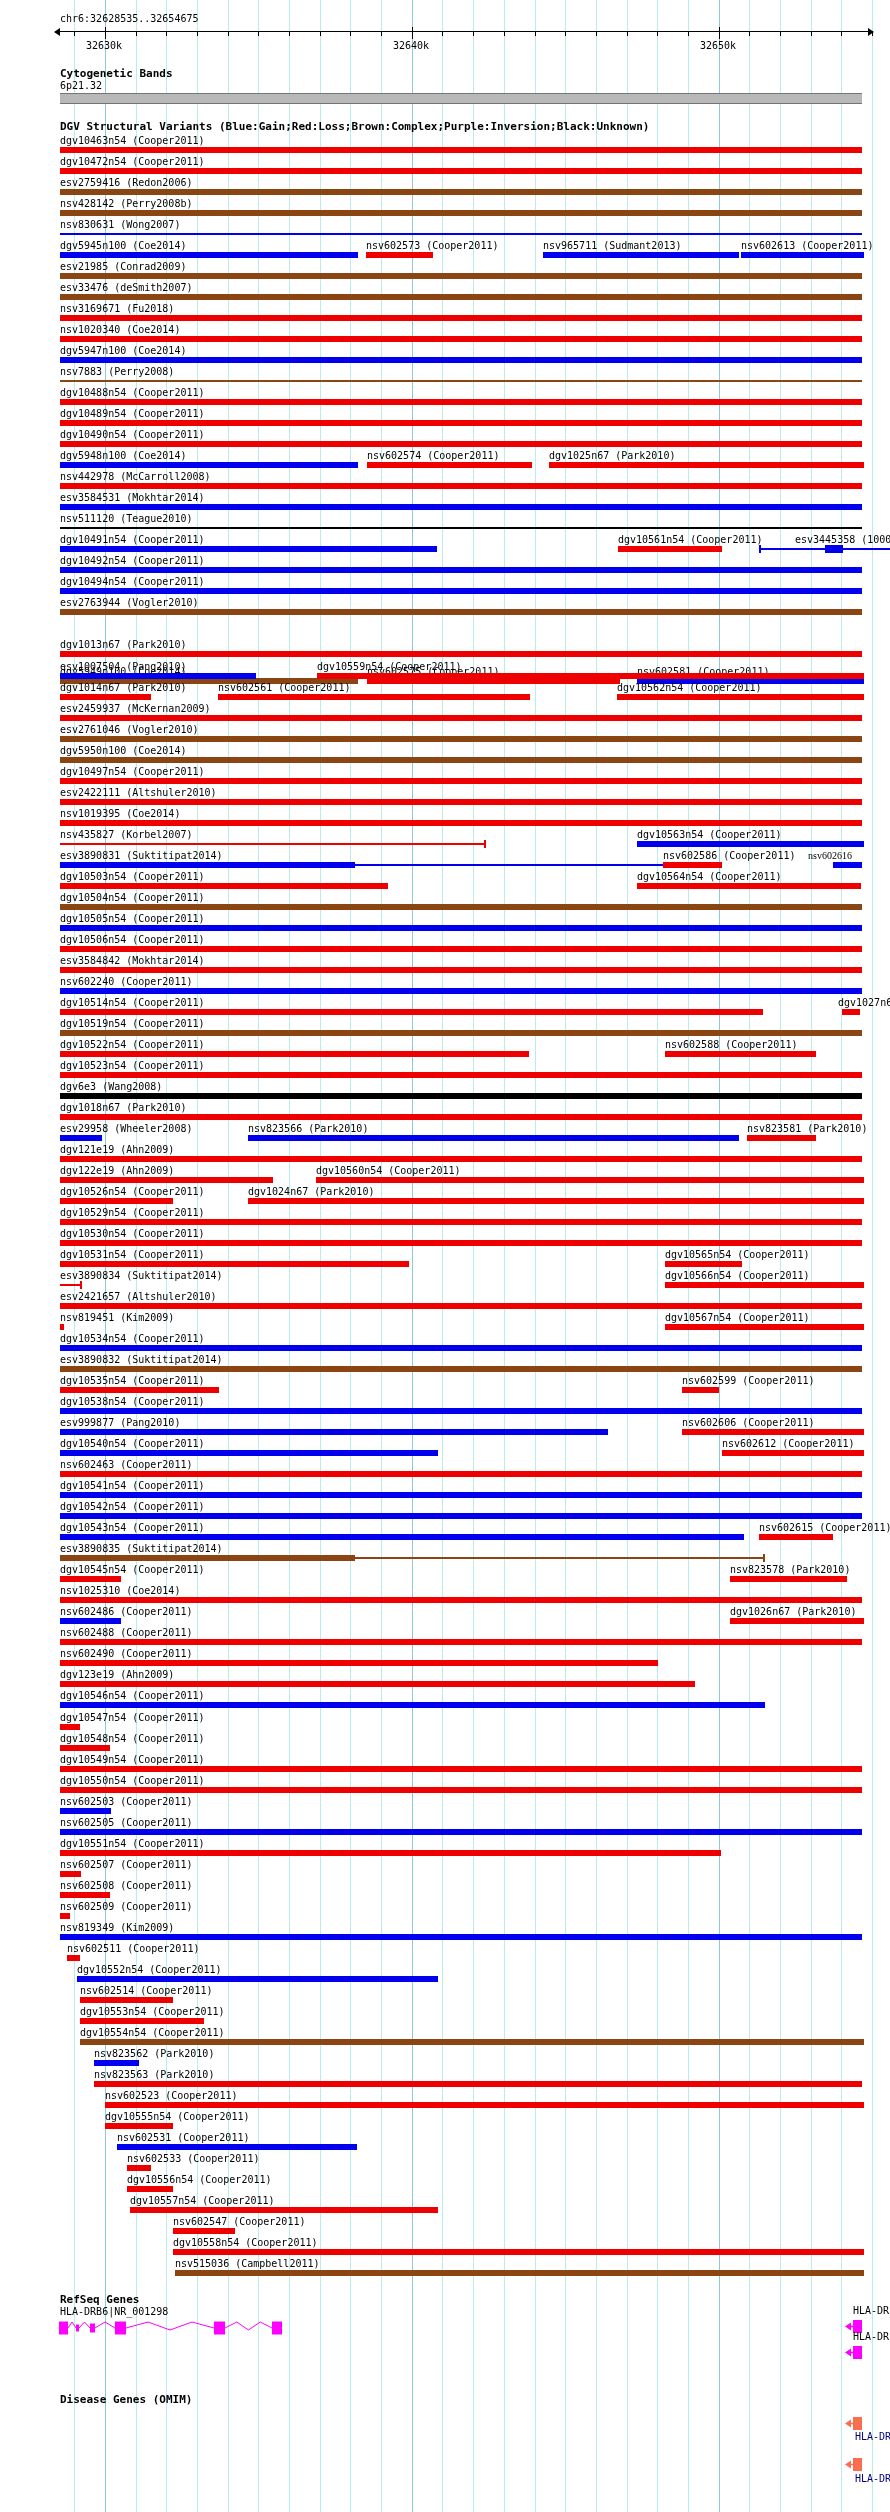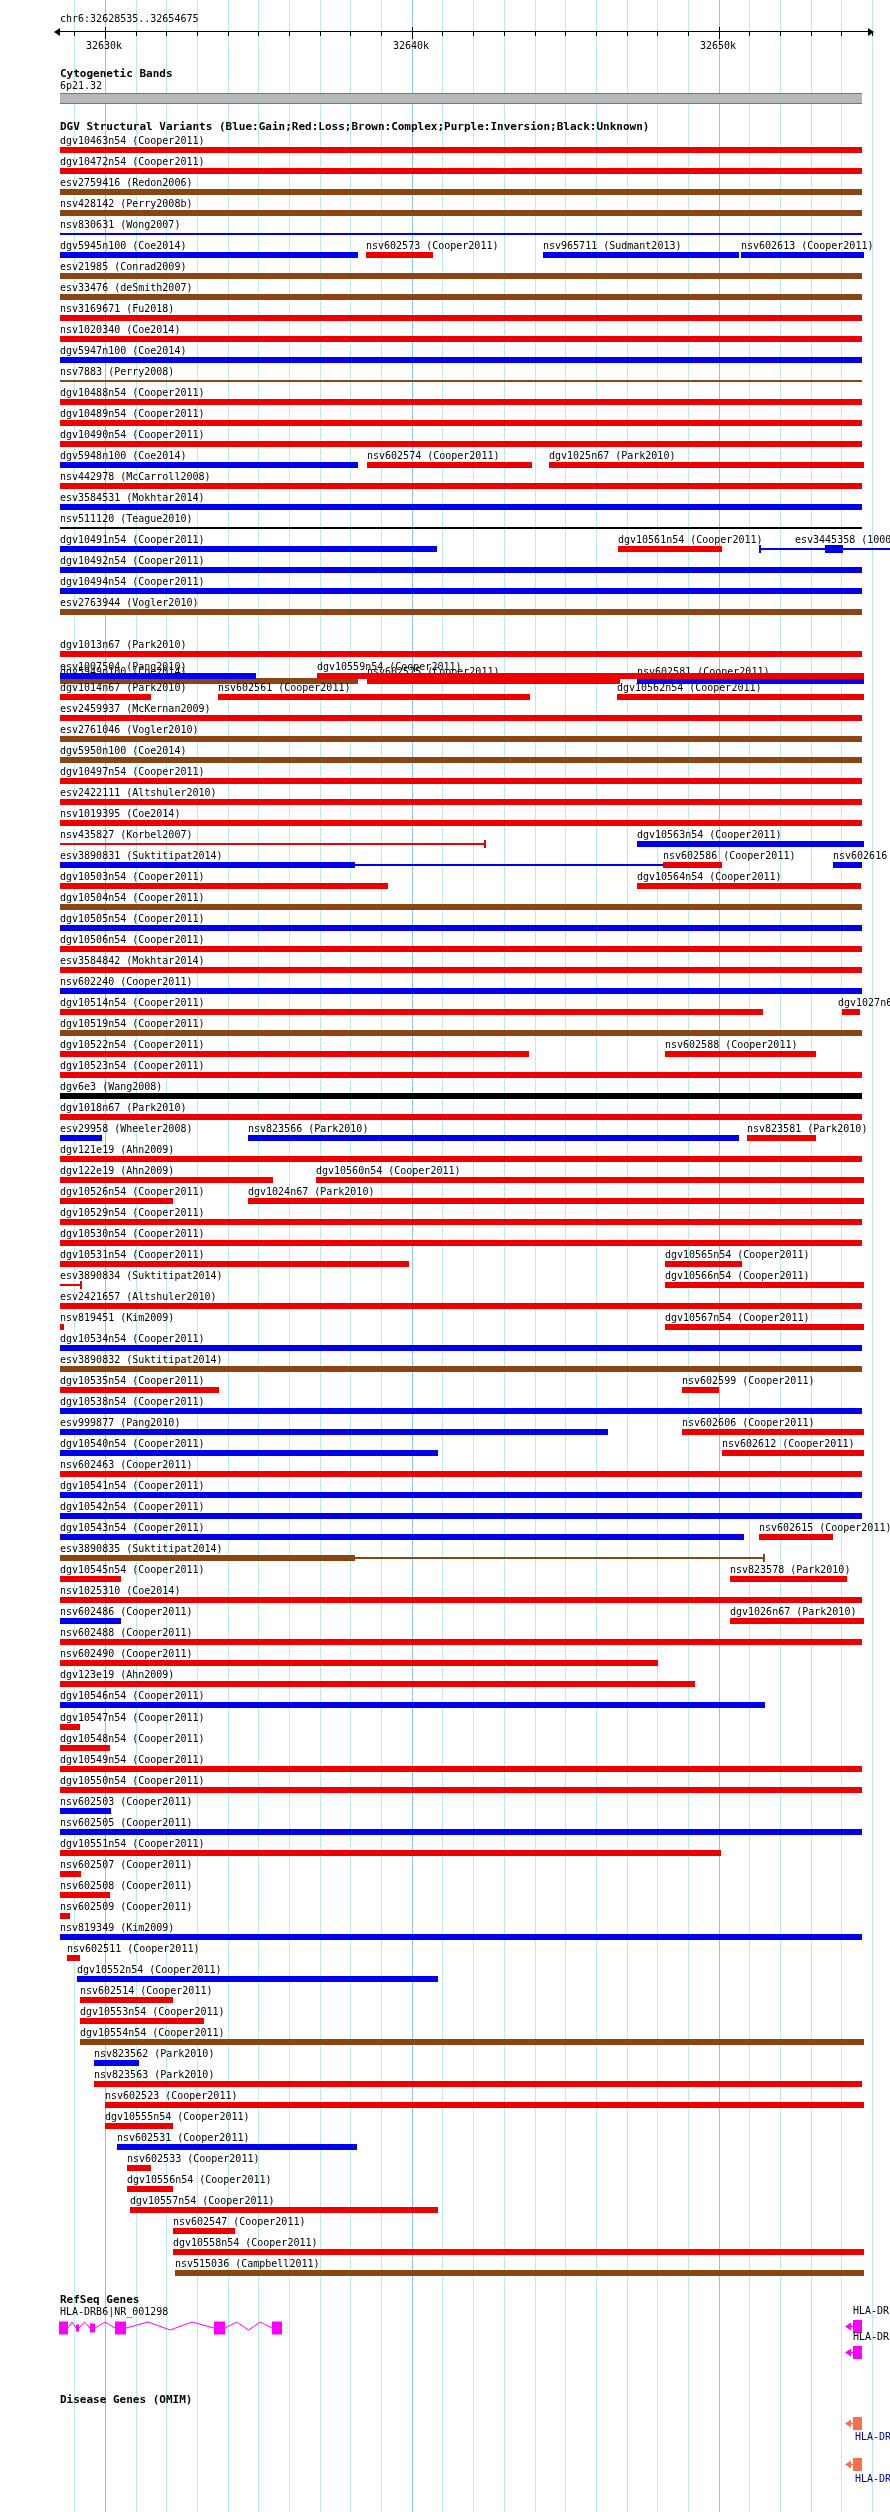--- a/index.html
+++ b/index.html
@@ -262,21 +262,21 @@
         <div class="bar" style="left: 484px; top: 10px; width: 2px; height: 8px; background: rgb(238, 0, 0);"></div>
         <div class="lbl" style="left: 637px; top: 0px;">dgv10563n54 (Cooper2011)</div>
         <div class="bar" style="left: 637px; top: 11px; width: 227px; height: 6px; background: rgb(0, 0, 238);"></div>
       </div>
       <div style="position: absolute; left: 0px; top: 850.68px; width: 890px; height: 21.02px;">
         <div class="lbl" style="left: 60px; top: 0px;">esv3890831 (Suktitipat2014)</div>
         <div class="bar" style="left: 60px; top: 11px; width: 295px; height: 6px; background: rgb(0, 0, 238);"></div>
         <div class="bar" style="left: 355px; top: 13px; width: 308px; height: 2px; background: rgb(0, 0, 238);"></div>
         <div class="lbl" style="left: 663px; top: 0px;">nsv602586 (Cooper2011)</div>
         <div class="bar" style="left: 663px; top: 11px; width: 59px; height: 6px; background: rgb(238, 0, 0);"></div>
-        <div class="lbl" style="left: 833px; top: 0px;">nsv602616</div>
+        <div class="lbl" style="left: 808px; top: 0px; font-family: Liberation Serif, serif;">nsv602616</div>
         <div class="bar" style="left: 833px; top: 11px; width: 29px; height: 6px; background: rgb(0, 0, 238);"></div>
       </div>
       <div style="position: absolute; left: 0px; top: 871.7px; width: 890px; height: 21.02px;">
         <div class="lbl" style="left: 60px; top: 0px;">dgv10503n54 (Cooper2011)</div>
         <div class="bar" style="left: 60px; top: 11px; width: 328px; height: 6px; background: rgb(238, 0, 0);"></div>
         <div class="lbl" style="left: 637px; top: 0px;">dgv10564n54 (Cooper2011)</div>
         <div class="bar" style="left: 637px; top: 11px; width: 224px; height: 6px; background: rgb(238, 0, 0);"></div>
       </div>
       <div style="position: absolute; left: 0px; top: 892.72px; width: 890px; height: 21.02px;">
         <div class="lbl" style="left: 60px; top: 0px;">dgv10504n54 (Cooper2011)</div>

